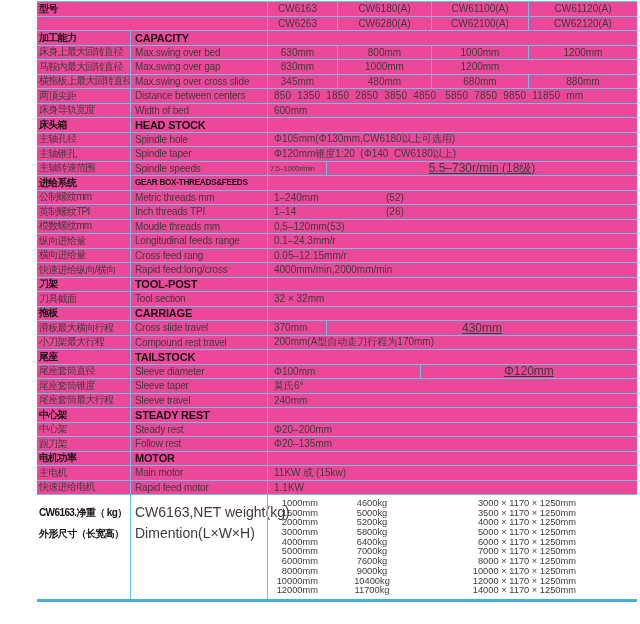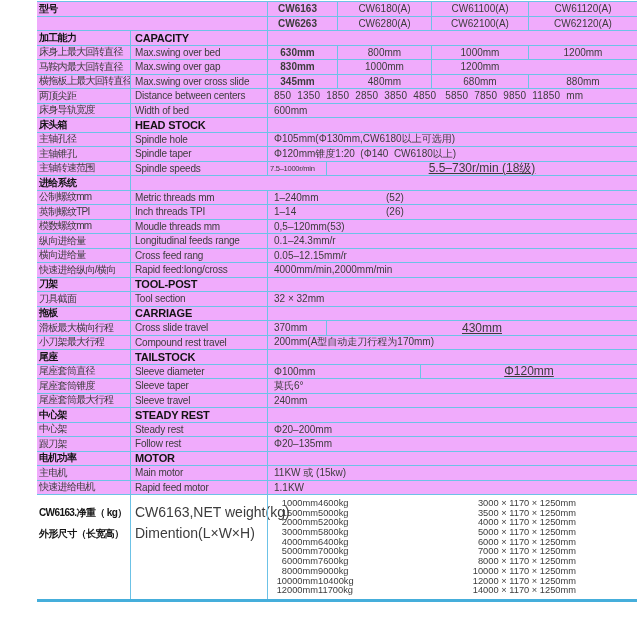--- a/index.html
+++ b/index.html
@@ -1,26 +1,26 @@
 <!DOCTYPE html>
 <html style="--line: #6cc2e6; --band: #45aedb;"><head>
 <meta charset="utf-8">
 <style>
   html,body{margin:0;padding:0;background:#ffffff;}
   .page{position:relative;width:640px;height:624px;background:#fff;overflow:hidden;
         font-family:"Liberation Sans","DejaVu Sans",sans-serif;color:#3c3c3c;}
   .spec-table{position:absolute;left:37px;top:1px;width:600px;border-top:1.4px solid var(--line);}
   .row{display:flex;height:14.5px;border-bottom:1.4px solid var(--line);box-sizing:border-box;
-       align-items:stretch;overflow:hidden;background:#f0abfc;}
+       align-items:stretch;overflow:hidden;background:#ec4899;}
   .cell{box-sizing:border-box;display:flex;align-items:center;overflow:hidden;white-space:pre;}
   .zh{width:93px;padding-left:2px;font-size:10px;letter-spacing:-0.7px;}
   .en{width:137px;border-left:1.4px solid var(--line);padding-left:4px;font-size:10px;letter-spacing:-0.2px;}
   .data{flex:1;border-left:1.4px solid var(--line);display:flex;align-items:stretch;overflow:hidden;}
   .c{display:flex;align-items:center;justify-content:center;font-size:10px;box-sizing:border-box;}
-  .c1{width:59px;font-weight:bold;} .c2{width:94px;border-left:1.4px solid var(--line);margin-left:10px;}
+  .c1{width:59px;} .c2{width:94px;border-left:1.4px solid var(--line);margin-left:10px;}
   .c3{width:97px;border-left:1.4px solid var(--line);} .c4{flex:1;border-left:1.4px solid var(--line);}
   .section .zh{font-weight:bold;color:#141414;}
   .section .en{font-weight:bold;color:#141414;font-size:11px;}
   .gearbox .en{font-size:8.2px;letter-spacing:-0.3px;}
   .model .zh{font-weight:bold;color:#141414;}
   .model .en{font-weight:bold;color:#141414;margin-top:39px;}
   .vwrap{display:flex;align-items:center;padding-left:6px;font-size:10px;white-space:pre;width:100%;}
   .pv{width:112px;display:inline-block;}
   .splitL{width:59px;border-right:1.4px solid var(--line);display:flex;align-items:center;
           padding-left:6px;font-size:10px;box-sizing:border-box;white-space:pre;}
@@ -29,21 +29,21 @@
   .splitR{flex:1;display:flex;align-items:center;justify-content:center;font-size:12px;white-space:pre;text-decoration:underline;}
   .spindle .splitL{font-size:7.6px;letter-spacing:-0.3px;padding-left:2px;}
   .bigrow{display:flex;height:107px;border-bottom:3.6px solid var(--band);box-sizing:border-box;
           align-items:stretch;background:#fff;}
   .bigrow .bzh{width:93px;box-sizing:border-box;padding:7px 0 0 2px;font-weight:bold;color:#141414;
           font-size:10px;line-height:21px;letter-spacing:-0.6px;white-space:pre;}
   .bigrow .ben{width:137px;box-sizing:border-box;border-left:1.4px solid var(--line);
           padding:7px 0 0 4px;font-size:14px;line-height:21px;white-space:pre;}
   .bigrow .bdata{flex:1;box-sizing:border-box;border-left:1.4px solid var(--line);padding-top:4px;}
   .wline{display:flex;height:9.7px;font-size:9.3px;line-height:9.7px;white-space:pre;}
-  .w1{width:50px;text-align:right;} .w2{width:108px;text-align:left;} .w3{width:150px;text-align:right;}
+  .w1{width:50px;text-align:right;} .w2{width:108px;text-align:center;} .w3{width:150px;text-align:right;}
   .dist{letter-spacing:0.2px;}
 </style>
 </head>
 <body>
 
 <div class="page" style="color: rgb(60, 60, 60);">
   <div class="spec-table">
     <div id="rows-host">
         <div class="row model">
           <div class="cell zh">型号</div>
@@ -135,20 +135,21 @@
         <div class="row split1 spindle">
           <div class="cell zh">主轴转速范围</div>
           <div class="cell en">Spindle speeds</div>
           <div class="data">
             <div class="splitL">7.5–1000r/min</div>
             <div class="splitR">5.5–730r/min (18级)</div>
           </div>
         </div>
         <div class="row section gearbox">
           <div class="cell zh">进给系统</div>
+          <div class="cell en">GEAR BOX-THREADS&amp;FEEDS</div>
           <div class="data"></div>
         </div>
         <div class="row span">
           <div class="cell zh">公制螺纹mm</div>
           <div class="cell en">Metric threads mm</div>
           <div class="data">
             <div class="vwrap"><div class="pv">1–240mm</div><div>(52)</div></div>
           </div>
         </div>
         <div class="row span">

